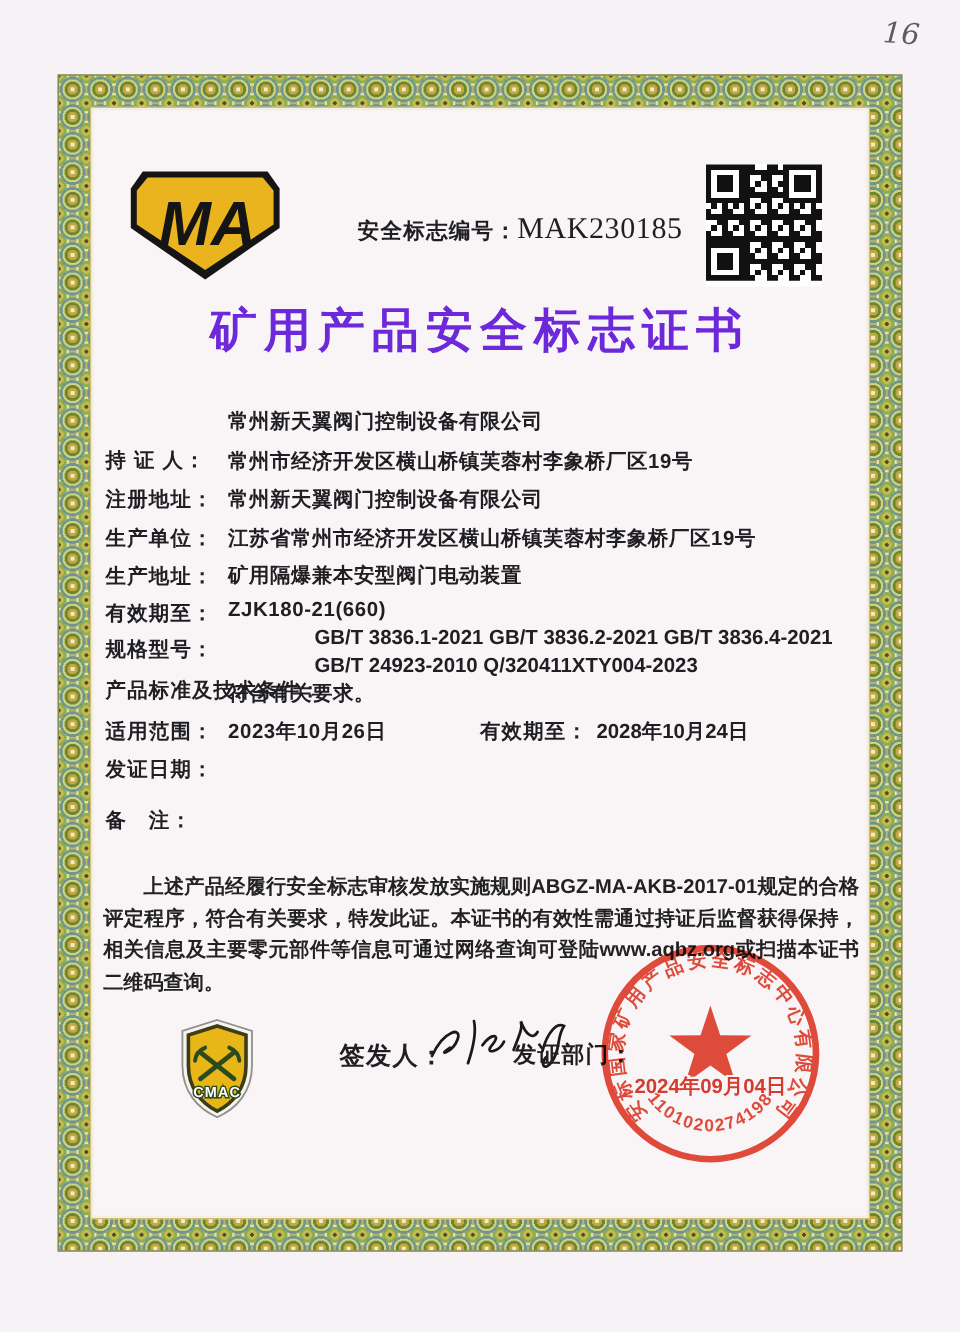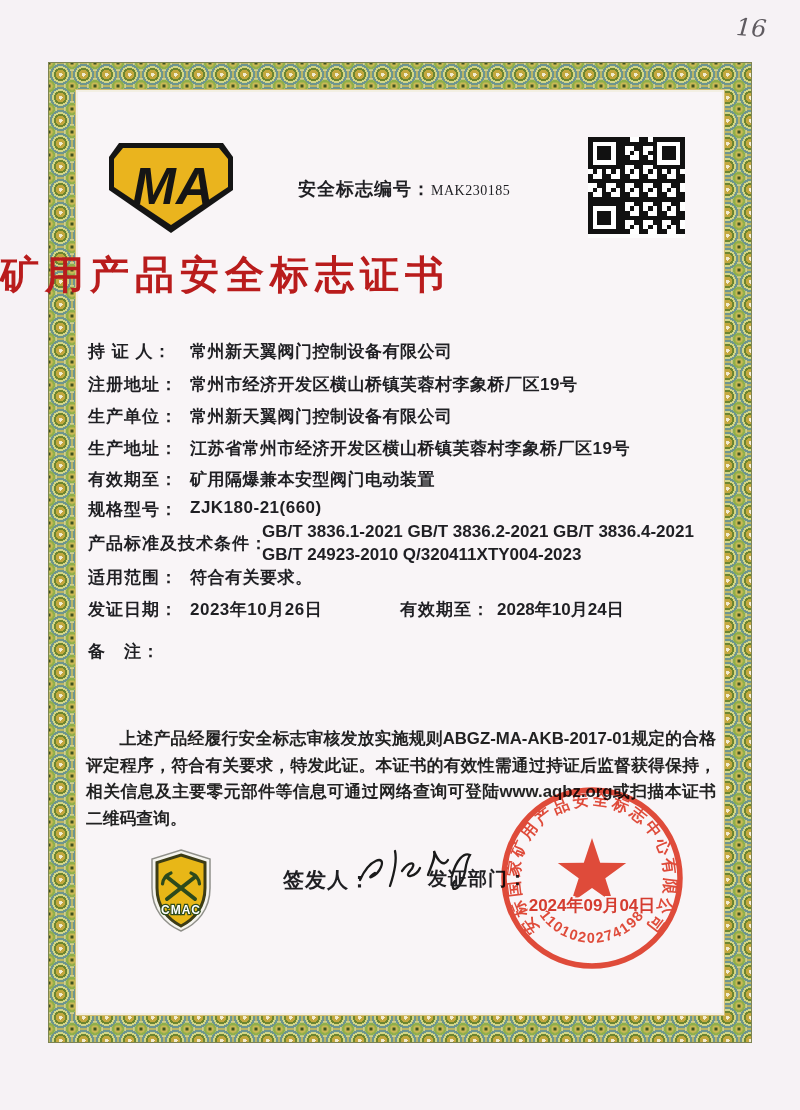--- a/index.html
+++ b/index.html
@@ -34,32 +34,32 @@
     position:absolute;left:26px;top:26px;right:26px;bottom:26px;
     background:#f9f5f7;
     border:1px solid #d3c078;
     box-shadow:0 0 0 2px #f3efe4 inset;
   }
 
   
   .ma-logo{left:106px;top:140px;}
   .certline{left:298px;top:177px;font-size:18px;white-space:nowrap;}
   .certline .lab{font-weight:700;letter-spacing:1px;}
-  .certline .num{font-family:"Liberation Serif", serif;font-size:14px;letter-spacing:0.5px;text-align:center;}
+  .certline .num{font-family:"Liberation Serif", serif;font-size:25px;letter-spacing:0.5px;text-align:center;}
   .qr{left:588px;top:137px;background:#fdfdfd;}
 
   .title{
-    left:0;width:800px;top:248px;
-    font-size:39px;font-weight:800;letter-spacing:6px;color:#b91c1c;
+    left:0;width:800px;top:248px;text-align:center;
+    font-size:39px;font-weight:800;letter-spacing:6px;color:#6d28d9;
   }
 
   
   .content{left:88px;top:336px;width:628px;height:330px;}
   .row{position:absolute;left:0;width:628px;font-size:17px;font-weight:700;}
-  .row .lbl{position:absolute;left:0;white-space:nowrap;letter-spacing:1px;}
+  .row .lbl{position:absolute;left:0;white-space:nowrap;letter-spacing:1px;margin-top:32px;}
   .row .val{position:absolute;left:102px;white-space:nowrap;letter-spacing:0.5px;}
   .row.std .val{left:174px;width:452px;white-space:normal;line-height:23px;letter-spacing:0;}
   .row.std .lbl{top:12px;}
   .row.dates .lbl2{position:absolute;left:312px;white-space:nowrap;letter-spacing:1px;}
   .row.dates .val2{position:absolute;left:409px;white-space:nowrap;}
 
   
   .paragraph{
     left:86px;top:726px;width:630px;
     font-size:16.8px;font-weight:700;line-height:26.5px;

